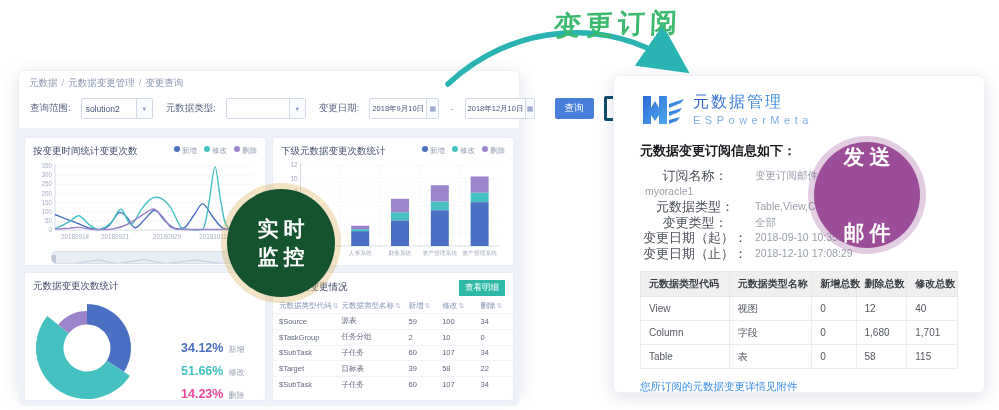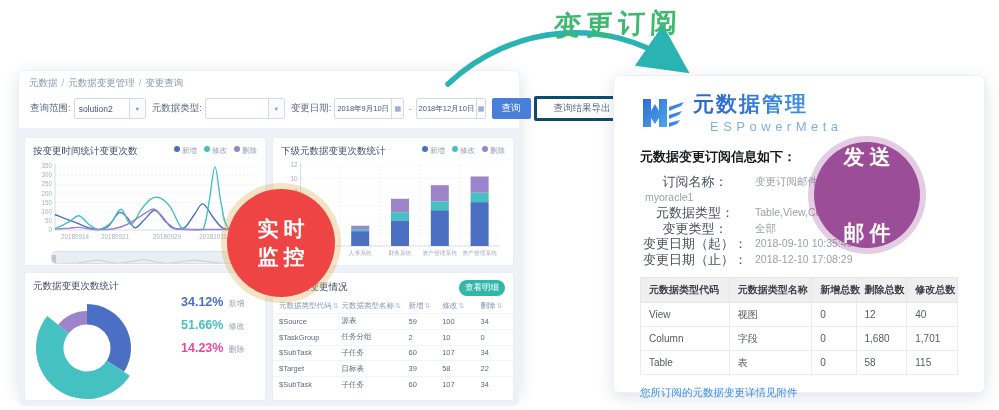--- a/index.html
+++ b/index.html
@@ -16,21 +16,21 @@
               font-size:27px;font-weight:bold;letter-spacing:5px;transform:rotate(-2deg) skewX(-4deg);}
   
   .badge{position:absolute;z-index:25;border-radius:50%;display:flex;flex-direction:column;
          align-items:center;justify-content:center;color:#fff;font-weight:bold;font-size:21px;
          letter-spacing:5px;line-height:1.35;text-indent:5px;}
   .badge.orange{left:227px;top:189px;width:108px;height:108px;box-shadow:0 0 0 6px rgba(216,165,62,.30);}
   .badge.purple{left:814px;top:142px;width:106px;height:106px;box-shadow:0 0 0 6px rgba(156,77,152,.28);gap:47px;}
   
   .crumbs{padding:6px 10px 3px;font-size:9.5px;color:#8794ad;}
   .crumbs .sep{margin:0 4px;color:#aab4c8;}
-  .filters{display:flex;align-items:center;padding:3px 8px 7px;gap:3px;font-size:9.5px;color:#5a6680;
+  .filters{display:flex;align-items:center;padding:3px 8px 7px;gap:10px;font-size:9.5px;color:#5a6680;
            border-bottom:4px solid #eef1f7;white-space:nowrap;}
   .filters label{margin-left:3px;}
   .ibox{height:19px;border:1px solid #d4dae8;border-radius:2px;background:#fff;display:flex;
         align-items:center;overflow:hidden;flex:none;}
   .ibox .val{padding:0 4px;font-size:8.5px;color:#49557a;flex:1;}
   .ibox .seg{width:15px;align-self:stretch;border-left:1px solid #d4dae8;background:#fafbfe;
              display:flex;align-items:center;justify-content:center;color:#7b90c0;}
   .w-scope{width:70px;} .w-type{width:78px;} .w-date{width:68px;}
   .dash{color:#9aa4ba;margin:0 1px;}
   .spacer{flex:1;}
@@ -40,36 +40,36 @@
   .cards{display:flex;flex-wrap:wrap;gap:6px;padding:5px;background:#eef1f7;border-radius:0 0 6px 6px;}
   .card{background:#fff;border:1px solid #e9edf5;border-radius:3px;width:calc(50% - 3px);height:129px;
         box-sizing:border-box;overflow:hidden;}
   .card-hd{display:flex;align-items:center;justify-content:space-between;padding:5px 8px 1px;height:16px;}
   .card-title{font-size:9.5px;color:#3e4a66;}
   .legend{display:flex;gap:7px;font-size:7.5px;color:#98a1b5;align-items:center;}
   .legend i{width:6px;height:6px;border-radius:50%;display:inline-block;margin-right:2px;vertical-align:1px;}
   .legend em{font-style:normal;}
   .dz{margin:1px 8px 2px 26px;height:11px;background:#e9edf4;border:1px solid #d9dfeb;border-radius:5px;
       position:relative;overflow:hidden;}
-  .donut-wrap{display:flex;align-items:flex-start;}
+  .donut-wrap{display:flex;align-items:flex-end;}
   .donut-legend{margin-left:6px;display:flex;flex-direction:column;gap:9px;}
   .dl-row{display:flex;align-items:baseline;gap:5px;}
   .dl-pct{font-size:12.5px;font-weight:bold;}
   .dl-lab{font-size:8px;color:#9aa3b3;}
-  .btn-green{color:#fff;font-size:8.5px;padding:2px 6px;border:none;border-radius:8px;font-family:inherit;}
+  .btn-green{color:#fff;font-size:8.5px;padding:2px 6px;border:none;border-radius:0;font-family:inherit;}
   table.mini{width:100%;border-collapse:collapse;font-size:7.5px;table-layout:fixed;}
   table.mini th{color:#8695b5;font-weight:normal;text-align:left;padding:3px 6px 2px;white-space:nowrap;}
   table.mini th .sort{color:#b9c2d6;font-size:7px;margin-left:1px;cursor:pointer;}
   table.mini td{color:#60697e;padding:2.4px 6px;border-top:1px solid #f2f4f8;white-space:nowrap;overflow:hidden;}
   
   .logo-row{display:flex;align-items:center;gap:9px;}
-  .logo-title{font-size:21px;font-weight:bold;letter-spacing:2px;
+  .logo-title{font-size:16px;font-weight:normal;letter-spacing:2px;
               background:linear-gradient(90deg,#2b63cb,#3f9fe8);
               -webkit-background-clip:text;background-clip:text;color:transparent;}
-  .logo-sub{font-size:13px;letter-spacing:4.5px;color:#7fb0e2;margin-top:1px;margin-left:17px;}
+  .logo-sub{font-size:11px;letter-spacing:4.5px;color:#7fb0e2;margin-top:1px;}
   .rp-heading{margin-top:14px;font-size:13px;font-weight:bold;color:#17181c;}
   .fields{margin-top:8px;}
   .frow{display:flex;line-height:15.5px;}
   .flabel{width:110px;text-align:center;font-size:13px;color:#4a4f58;flex:none;}
   .fvalue{font-size:10.5px;color:#9aa0ab;margin-left:5px;}
   table.rp{width:100%;border-collapse:collapse;margin-top:10px;font-size:10px;
            border:1px solid #e6e6e6;table-layout:fixed;}
   table.rp th{background:#efefef;color:#3c4046;font-weight:bold;text-align:left;padding:5px 8px;
               border:1px solid #e6e6e6;white-space:nowrap;}
   table.rp td{color:#555a61;padding:4.5px 8px;border:1px solid #ececec;white-space:nowrap;}
@@ -396,21 +396,21 @@
             <td>0</td>
             <td>58</td>
             <td>115</td>
           </tr>
         </tbody>
     </table>
 
     <a class="attach-link" style="color: rgb(58, 142, 230);">您所订阅的元数据变更详情见附件</a>
   </section>
 
-  <div class="badge orange" style="background-color: #ef4444;">
+  <div class="badge orange" style="background-color: #14532d;">
     <span>实时</span>
     <span>监控</span>
   </div>
   <div class="badge purple" style="background-color: rgb(156, 77, 152);">
     <span>发送</span>
     <span>邮件</span>
   </div>
 </div>
 
 </body></html>

